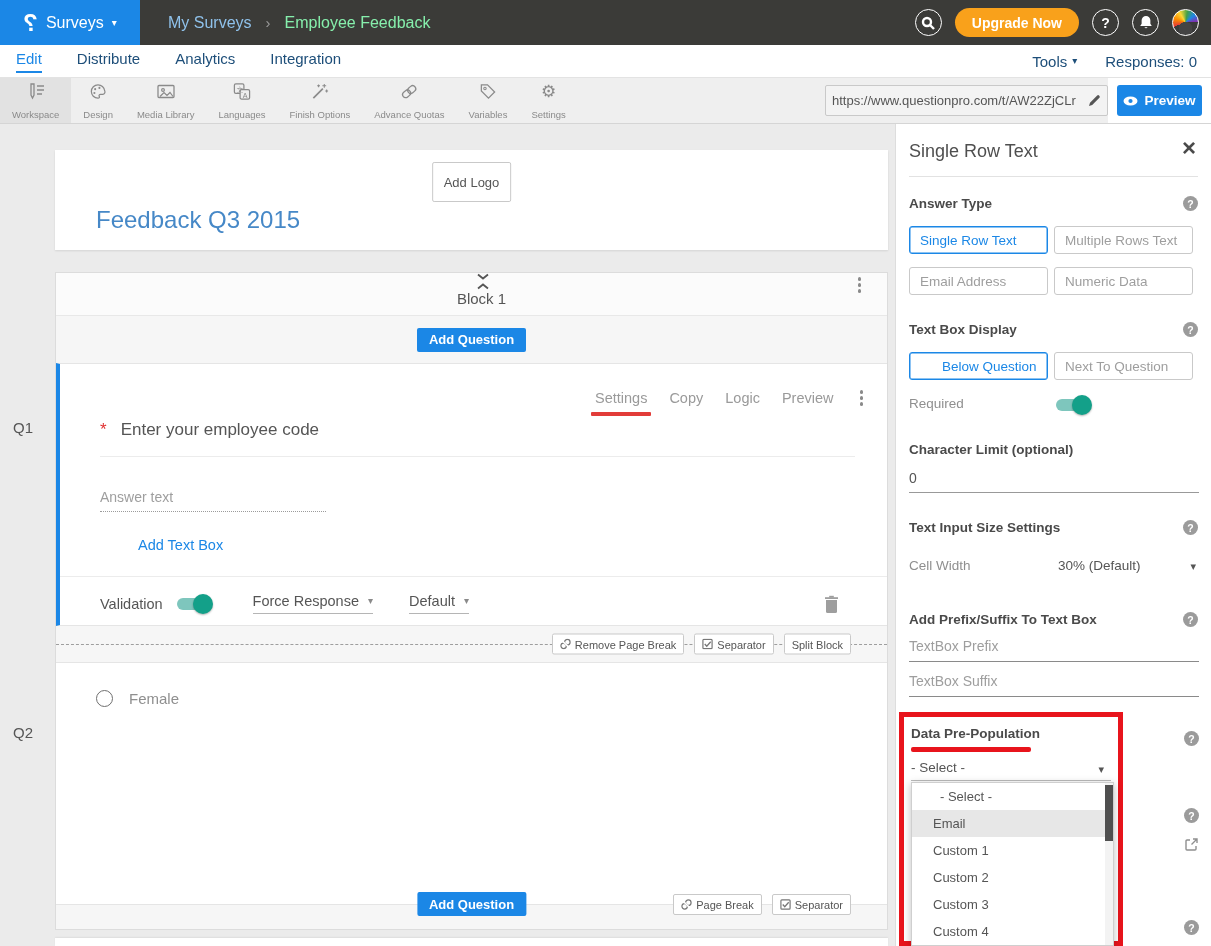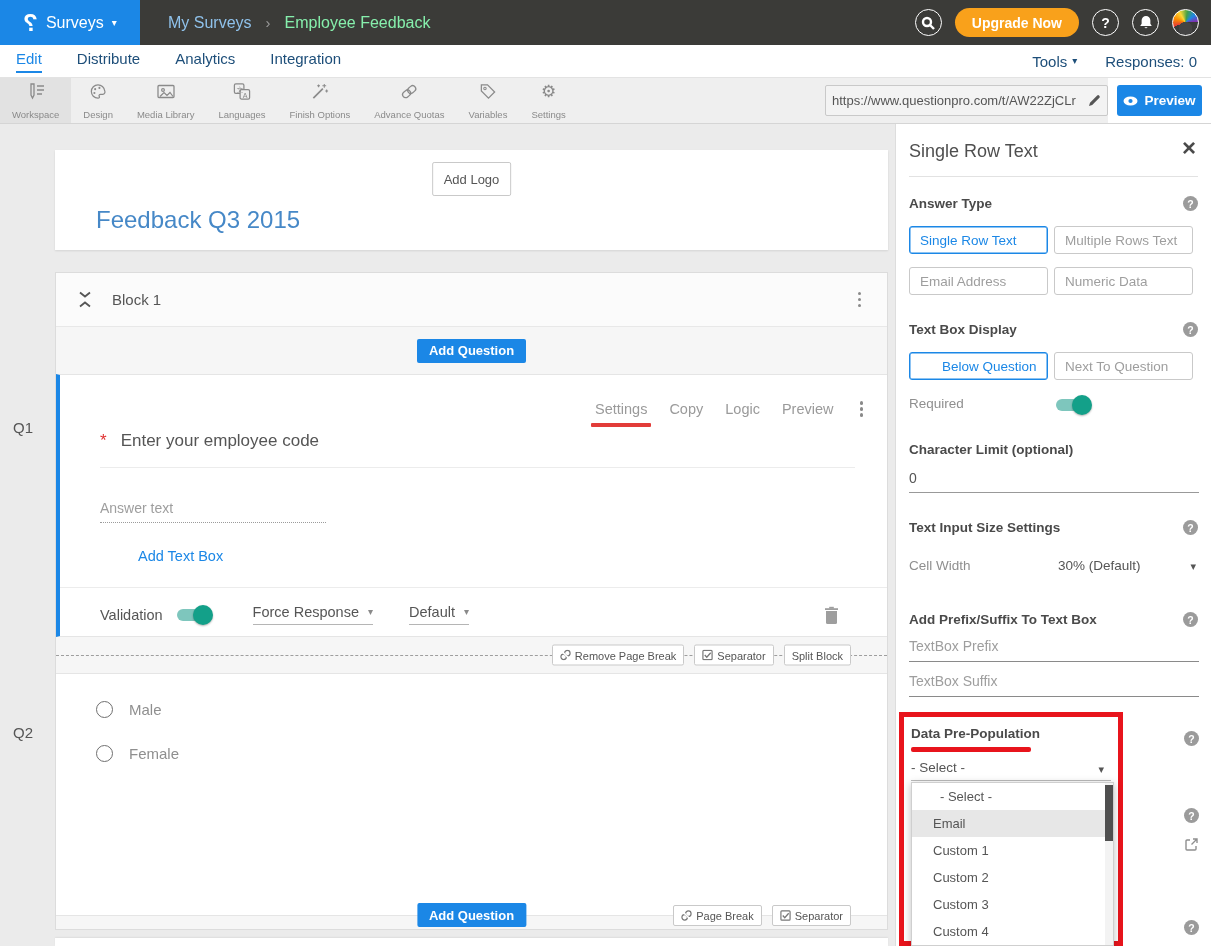--- a/index.html
+++ b/index.html
@@ -45,25 +45,25 @@
   .preview-btn { height:31px; width:85px; background:#1b87e6; border-radius:3px; color:#fff; font-size:13.5px; font-weight:bold; display:flex; align-items:center; justify-content:center; gap:6px; cursor:pointer; }
 
   
   .bodywrap { display:flex; height:822px; }
   .gutter { width:55px; position:relative; }
   .glabel { position:absolute; left:13px; font-size:15px; color:#555; }
   .canvas { width:840px; position:relative; }
   .card-shadow { box-shadow:0 1px 2px rgba(0,0,0,0.10); }
 
   .title-card { position:absolute; left:0; top:26px; width:833px; height:100px; background:#fff; }
-  .addlogo { position:absolute; left:50%; transform:translateX(-50%); top:12px; height:34px; padding:8px 11px; background:#fff; border:1px solid #c9c9c9; border-radius:2px; font-size:13px; color:#555; display:flex; align-items:center; cursor:pointer; }
+  .addlogo { position:absolute; left:50%; transform:translateX(-50%); top:12px; height:40px; padding:8px 11px; background:#fff; border:1px solid #c9c9c9; border-radius:2px; font-size:13px; color:#555; display:flex; align-items:center; cursor:pointer; }
   .survey-title { position:absolute; left:41px; top:56px; font-size:24px; color:#4688c7; }
 
   .block { position:absolute; left:0; top:148px; width:833px; height:658px; border:1px solid #dcdcdc; background:#f6f6f6; }
-  .block-header { height:54px; background:#fbfbfb; border-bottom:1px solid #e8e8e8; display:flex; align-items:center; position:relative; }
+  .block-header { height:43px; background:#fbfbfb; border-bottom:1px solid #e8e8e8; display:flex; align-items:center; position:relative;flex-direction:column; }
   .collapse { margin-left:22px; cursor:pointer; }
   .block-title { margin-left:20px; font-size:15px; color:#555; }
   .kebab { position:absolute; right:22px; display:flex; flex-direction:column; gap:2.5px; cursor:pointer; padding:4px; }
   .kebab i { width:3.5px; height:3.5px; border-radius:50%; background:#8a8a8a; }
   .addq-row { height:47px; display:flex; align-items:center; justify-content:center; }
   .addq-btn { height:24px; padding:0 12px; background:#1b87e6; border-radius:2px; color:#fff; font-size:13px; font-weight:bold; display:flex; align-items:center; cursor:pointer; }
 
   .q1-card { height:263px; background:#fff; border-left:4px solid #1b87e6; border-top:1px solid #e5e5e5; border-bottom:1px solid #e5e5e5; padding-left:40px; position:relative; }
   .qtabs { position:absolute; right:20px; top:22px; display:flex; align-items:center; gap:22px; font-size:14.5px; color:#9a9a9a; }
   .qtab { cursor:pointer; position:relative; }
@@ -363,24 +363,20 @@
             </span>
             <span class="pb-btn">
                 <span>Split Block</span>
               </span>
           </div>
         </div>
 
         <div class="q2-card">
           <div class="radio-row">
             <span class="radio"></span>
-            <span class="radio-label">Male</span>
-          </div>
-          <div class="radio-row">
-            <span class="radio"></span>
             <span class="radio-label">Female</span>
           </div>
           <div class="q2-bottom-add">
             <div class="addq-btn">Add Question</div>
           </div>
           <div class="q2-bottom-btns">
             <span class="pb-btn">
               <svg width="11" height="11" viewBox="0 0 12 12">
                   <circle cx="4" cy="8" r="3" fill="none" stroke="#777" stroke-width="1.3"></circle>
                   <circle cx="8" cy="4" r="3" fill="none" stroke="#777" stroke-width="1.3"></circle>

